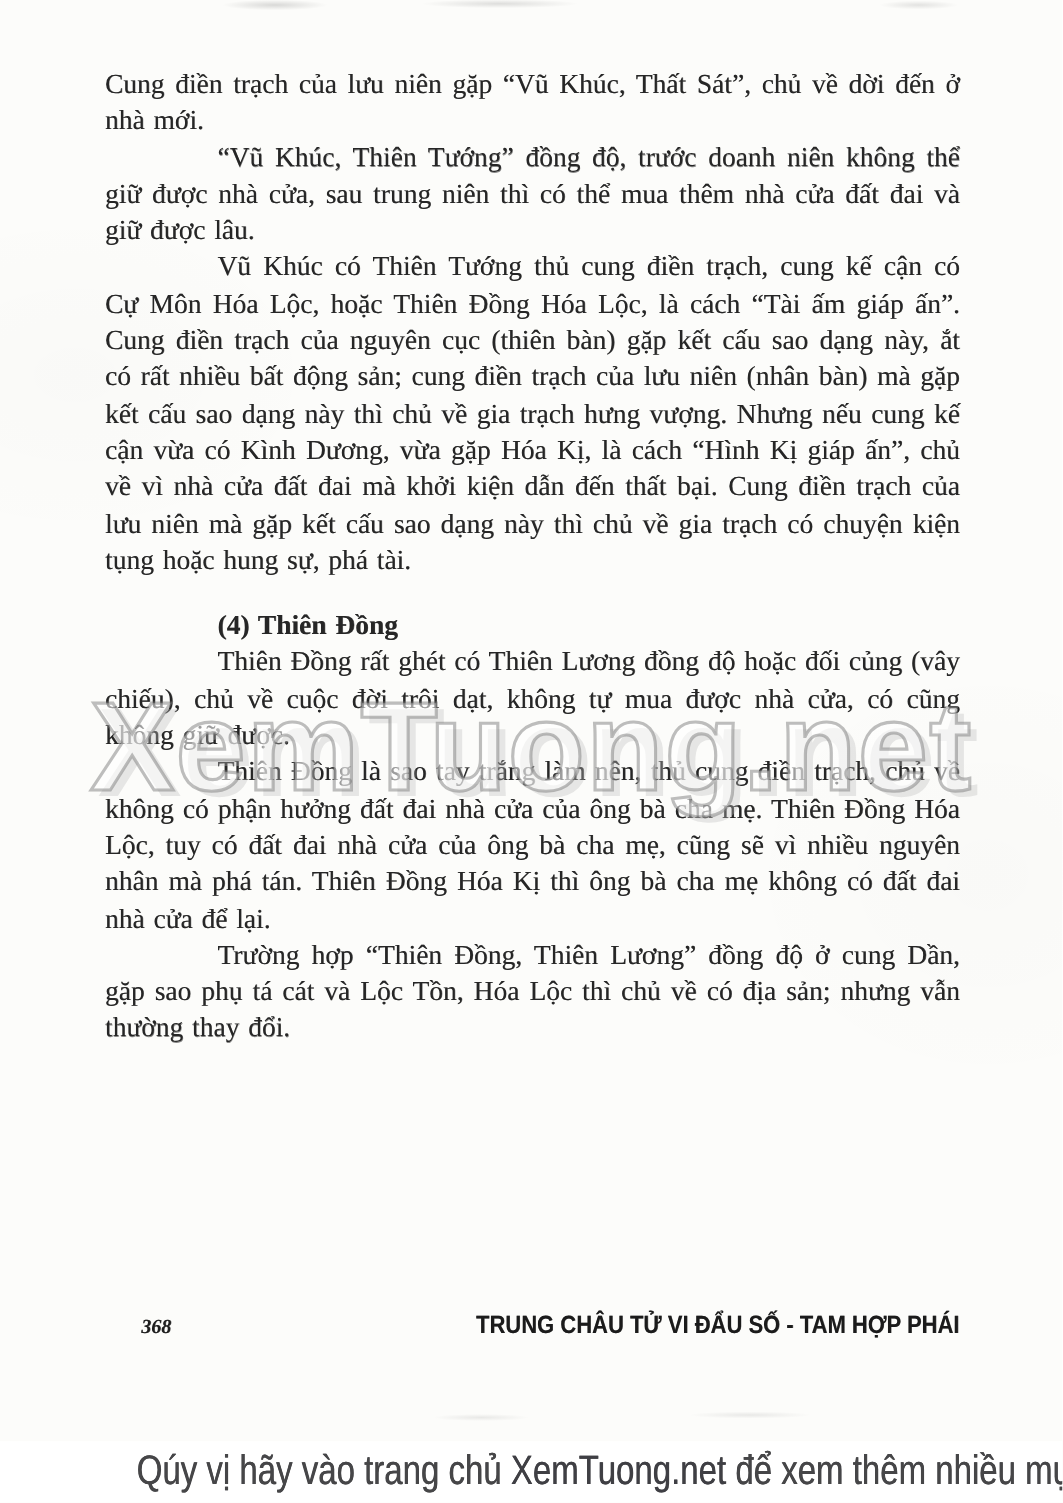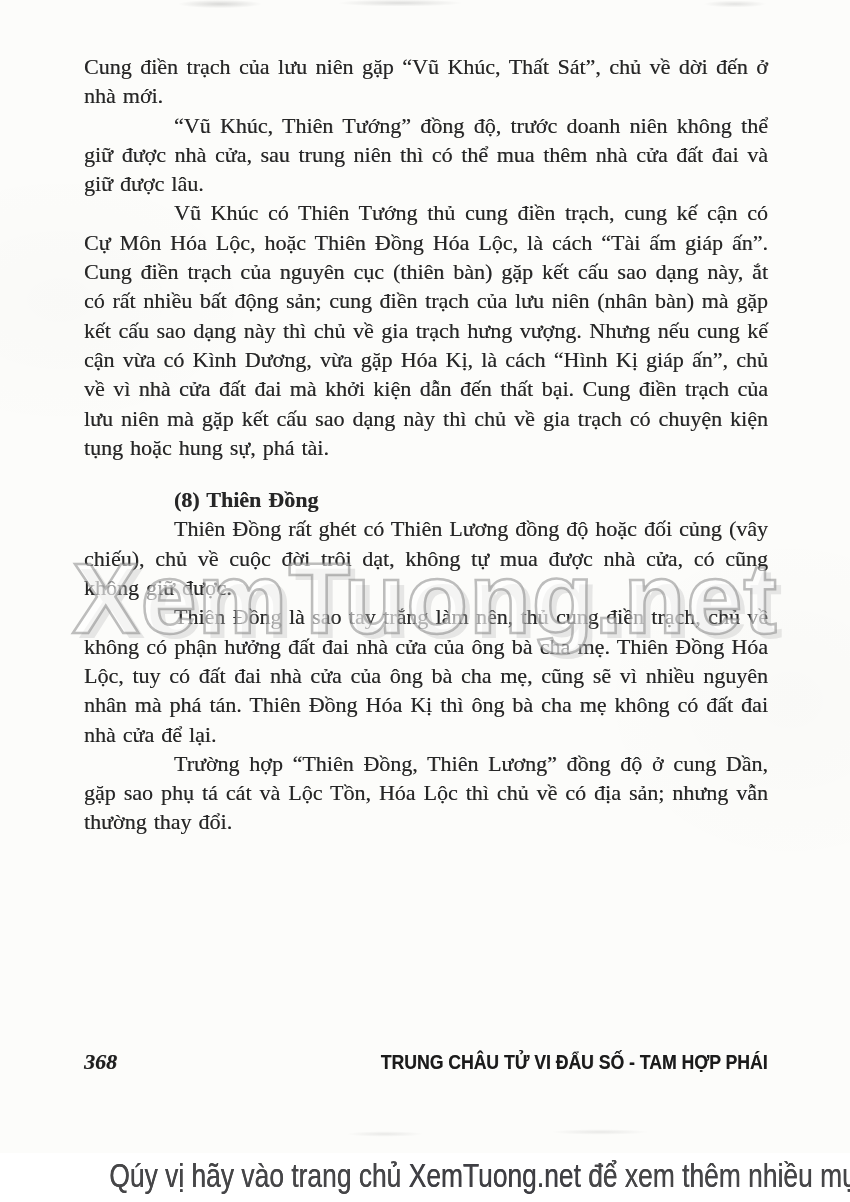--- a/index.html
+++ b/index.html
@@ -66,23 +66,24 @@
     left: 84px;
     width: 684px;
     display: flex;
     justify-content: space-between;
     align-items: baseline;
   }
   .pagenum {
     font-family: "Liberation Serif", serif;
     font-style: italic;
     font-weight: bold;
-    font-size: 22px;
+    font-size: 16px;
     color: #1e1e1e;
     text-shadow: 0.4px 0.4px 0.2px rgba(30,30,30,0.6);
+    margin-left: 29px;
   }
   .booktitle {
     font-family: "Liberation Sans", sans-serif;
     font-weight: bold;
     font-size: 20px;
     letter-spacing: 0px;
     color: #1b1b1b;
     transform: scaleX(0.88);
     transform-origin: right center;
     text-shadow: 0.3px 0.3px 0.2px rgba(20,20,20,0.55);
@@ -111,21 +112,21 @@
 </style>
 </head>
 <body>
 
 <div class="page">
 
   <div class="content">
       <p class="para">Cung điền trạch của lưu niên gặp “Vũ Khúc, Thất Sát”, chủ về dời đến ở nhà mới.</p>
       <p class="para indent">“Vũ Khúc, Thiên Tướng” đồng độ, trước doanh niên không thể giữ được nhà cửa, sau trung niên thì có thể mua thêm nhà cửa đất đai và giữ được lâu.</p>
       <p class="para indent">Vũ Khúc có Thiên Tướng thủ cung điền trạch, cung kế cận có Cự Môn Hóa Lộc, hoặc Thiên Đồng Hóa Lộc, là cách “Tài ấm giáp ấn”. Cung điền trạch của nguyên cục (thiên bàn) gặp kết cấu sao dạng này, ắt có rất nhiều bất động sản; cung điền trạch của lưu niên (nhân bàn) mà gặp kết cấu sao dạng này thì chủ về gia trạch hưng vượng. Nhưng nếu cung kế cận vừa có Kình Dương, vừa gặp Hóa Kị, là cách “Hình Kị giáp ấn”, chủ về vì nhà cửa đất đai mà khởi kiện dẫn đến thất bại. Cung điền trạch của lưu niên mà gặp kết cấu sao dạng này thì chủ về gia trạch có chuyện kiện tụng hoặc hung sự, phá tài.</p>
-      <p class="heading">(8) Thiên Đồng</p>
+      <p class="heading">(4) Thiên Đồng</p>
       <p class="para indent">Thiên Đồng rất ghét có Thiên Lương đồng độ hoặc đối củng (vây chiếu), chủ về cuộc đời trôi dạt, không tự mua được nhà cửa, có cũng không giữ được.</p>
       <p class="para indent">Thiên Đồng là sao tay trắng làm nên, thủ cung điền trạch, chủ về không có phận hưởng đất đai nhà cửa của ông bà cha mẹ. Thiên Đồng Hóa Lộc, tuy có đất đai nhà cửa của ông bà cha mẹ, cũng sẽ vì nhiều nguyên nhân mà phá tán. Thiên Đồng Hóa Kị thì ông bà cha mẹ không có đất đai nhà cửa để lại.</p>
       <p class="para indent">Trường hợp “Thiên Đồng, Thiên Lương” đồng độ ở cung Dần, gặp sao phụ tá cát và Lộc Tồn, Hóa Lộc thì chủ về có địa sản; nhưng vẫn thường thay đổi.</p>
     </div>
 
   <div class="watermark">XemTuong.net</div>
 
   <div class="footer">
     <span class="pagenum">368</span>
     <span class="booktitle">TRUNG CHÂU TỬ VI ĐẨU SỐ - TAM HỢP PHÁI</span>

